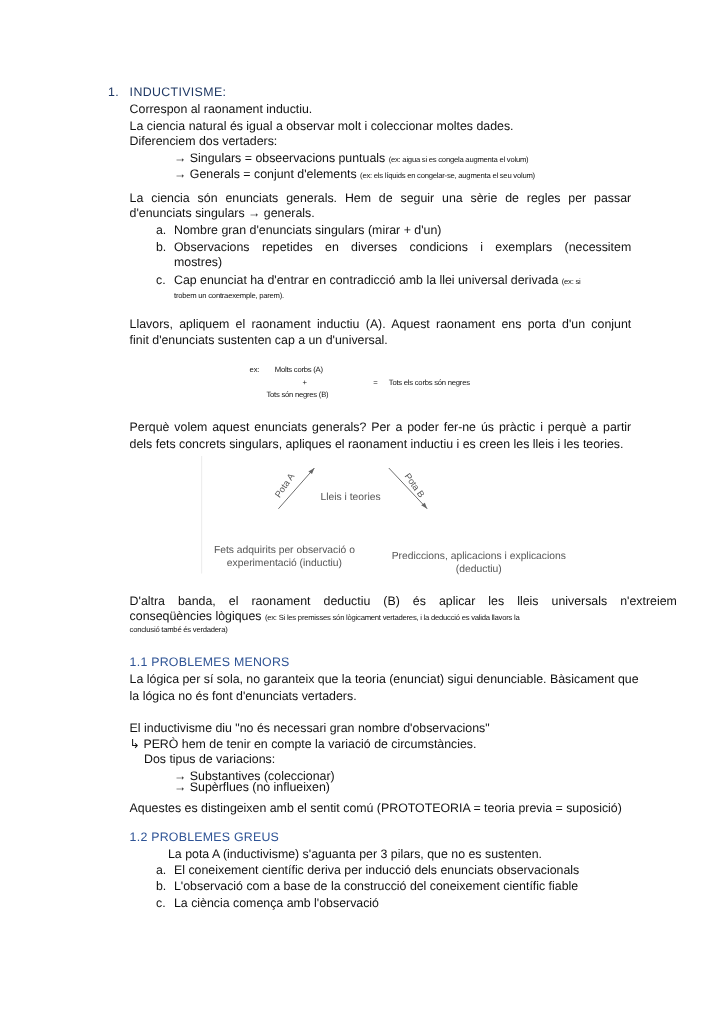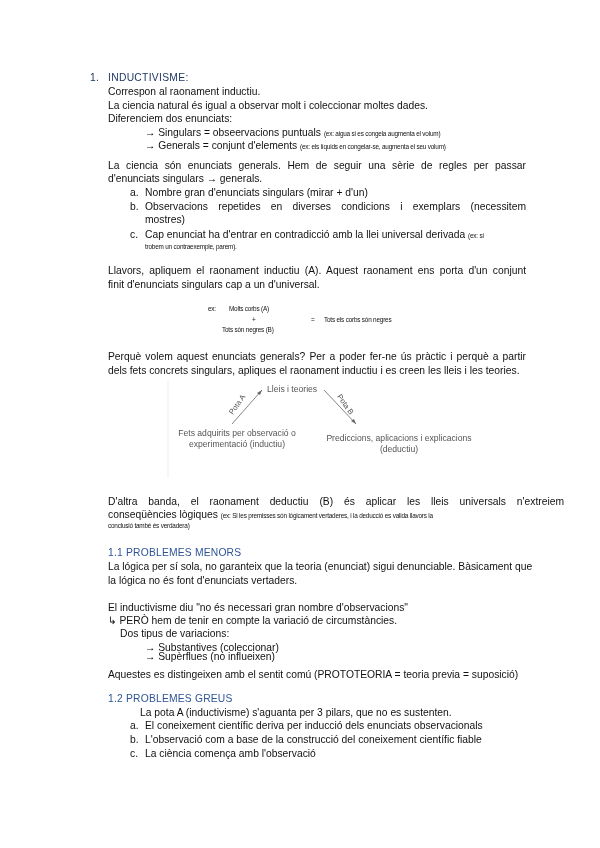--- a/index.html
+++ b/index.html
@@ -5,32 +5,32 @@
   html, body { margin: 0; padding: 0; background: #ffffff; }
   body { width: 600px; height: 848px; position: relative; overflow: hidden;
          font-family: "Liberation Sans", sans-serif; color: #111; }
   .abs { position: absolute; white-space: nowrap; }
   .t { font-size: 10.3px; line-height: 13px; }
   .h1 { font-size: 10.3px; color: #1f3864; letter-spacing: 0.3px; }
   .h2 { font-size: 10.3px; color: #2e5395; letter-spacing: 0.2px; }
   .small { font-size: 6.4px; letter-spacing: -0.2px; }
   .just { white-space: normal; text-align: justify; text-align-last: justify; }
   .diagram { position: absolute; left: 164px; top: 380px; width: 300px; height: 104px; }
-  .dtext { position: absolute; font-size: 8.6px; color: #555; text-align: center; white-space: nowrap; line-height: 11px; }
+  .dtext { position: absolute; font-size: 8.6px; color: #555; text-align: center; white-space: nowrap; line-height: 11px; margin-top: 25px; }
   .rot { position: absolute; font-size: 7.6px; color: #555; white-space: nowrap; }
 </style>
 </head>
 <body>
 
 <div class="abs t h1" style="left:90px; top:71px;">1.</div>
 <div class="abs t h1" style="left:108px; top:71px;">INDUCTIVISME:</div>
 
 <div class="abs t" style="left:108px; top:85px;">Correspon al raonament inductiu.</div>
 <div class="abs t" style="left:108px; top:99px;">La ciencia natural és igual a observar molt i coleccionar moltes dades.</div>
-<div class="abs t" style="left:108px; top:112px;">Diferenciem dos enunciats:</div>
+<div class="abs t" style="left:108px; top:112px;">Diferenciem dos vertaders:</div>
 
 <div class="abs t" style="left:145px; top:126px;">
   <span>→ Singulars = obseervacions puntuals </span><span class="small">(ex: aigua si es congela augmenta el volum)</span>
 </div>
 <div class="abs t" style="left:145px; top:139px;">
   <span>→ Generals = conjunt d'elements </span><span class="small">(ex: els líquids en congelar-se, augmenta el seu volum)</span>
 </div>
 
 <div class="abs t just" style="left:108px; top:159px; width:418px;">La ciencia són enunciats generals. Hem de seguir una sèrie de regles per passar</div>
 <div class="abs t" style="left:108px; top:172px;">d'enunciats singulars → generals.</div>
@@ -40,21 +40,21 @@
 <div class="abs t" style="left:130px; top:200px;">b.</div>
 <div class="abs t just" style="left:145px; top:200px; width:381px;">Observacions repetides en diverses condicions i exemplars (necessitem</div>
 <div class="abs t" style="left:145px; top:213px;text-align:center;">mostres)</div>
 <div class="abs t" style="left:130px; top:228px;">c.</div>
 <div class="abs t" style="left:145px; top:228px; width:381px;">
   <span>Cap enunciat ha d'entrar en contradicció amb la llei universal derivada </span><span class="small">(ex: si</span>
 </div>
 <div class="abs small" style="left:145px; top:243px;">trobem un contraexemple, parem).</div>
 
 <div class="abs t just" style="left:108px; top:264px; width:418px;">Llavors, apliquem el raonament inductiu (A). Aquest raonament ens porta d'un conjunt</div>
-<div class="abs t" style="left:108px; top:278px;">finit d'enunciats singulars cap a un d'universal.</div>
+<div class="abs t" style="left:108px; top:278px;">finit d'enunciats sustenten cap a un d'universal.</div>
 
 <div class="abs small" style="left:208px; top:305px;">ex:</div>
 <div class="abs small" style="left:229px; top:305px;">Molts corbs (A)</div>
 <div class="abs small" style="left:252px; top:316px;">+</div>
 <div class="abs small" style="left:222px; top:326px;">Tots són negres (B)</div>
 <div class="abs small" style="left:311px; top:316px;">=</div>
 <div class="abs small" style="left:324px; top:316px;">Tots els corbs són negres</div>
 
 <div class="abs t just" style="left:108px; top:350px; width:418px;">Perquè volem aquest enunciats generals? Per a poder fer-ne ús pràctic i perquè a partir</div>
 <div class="abs t" style="left:108px; top:364px;">dels fets concrets singulars, apliques el raonament inductiu i es creen les lleis i les teories.</div>

